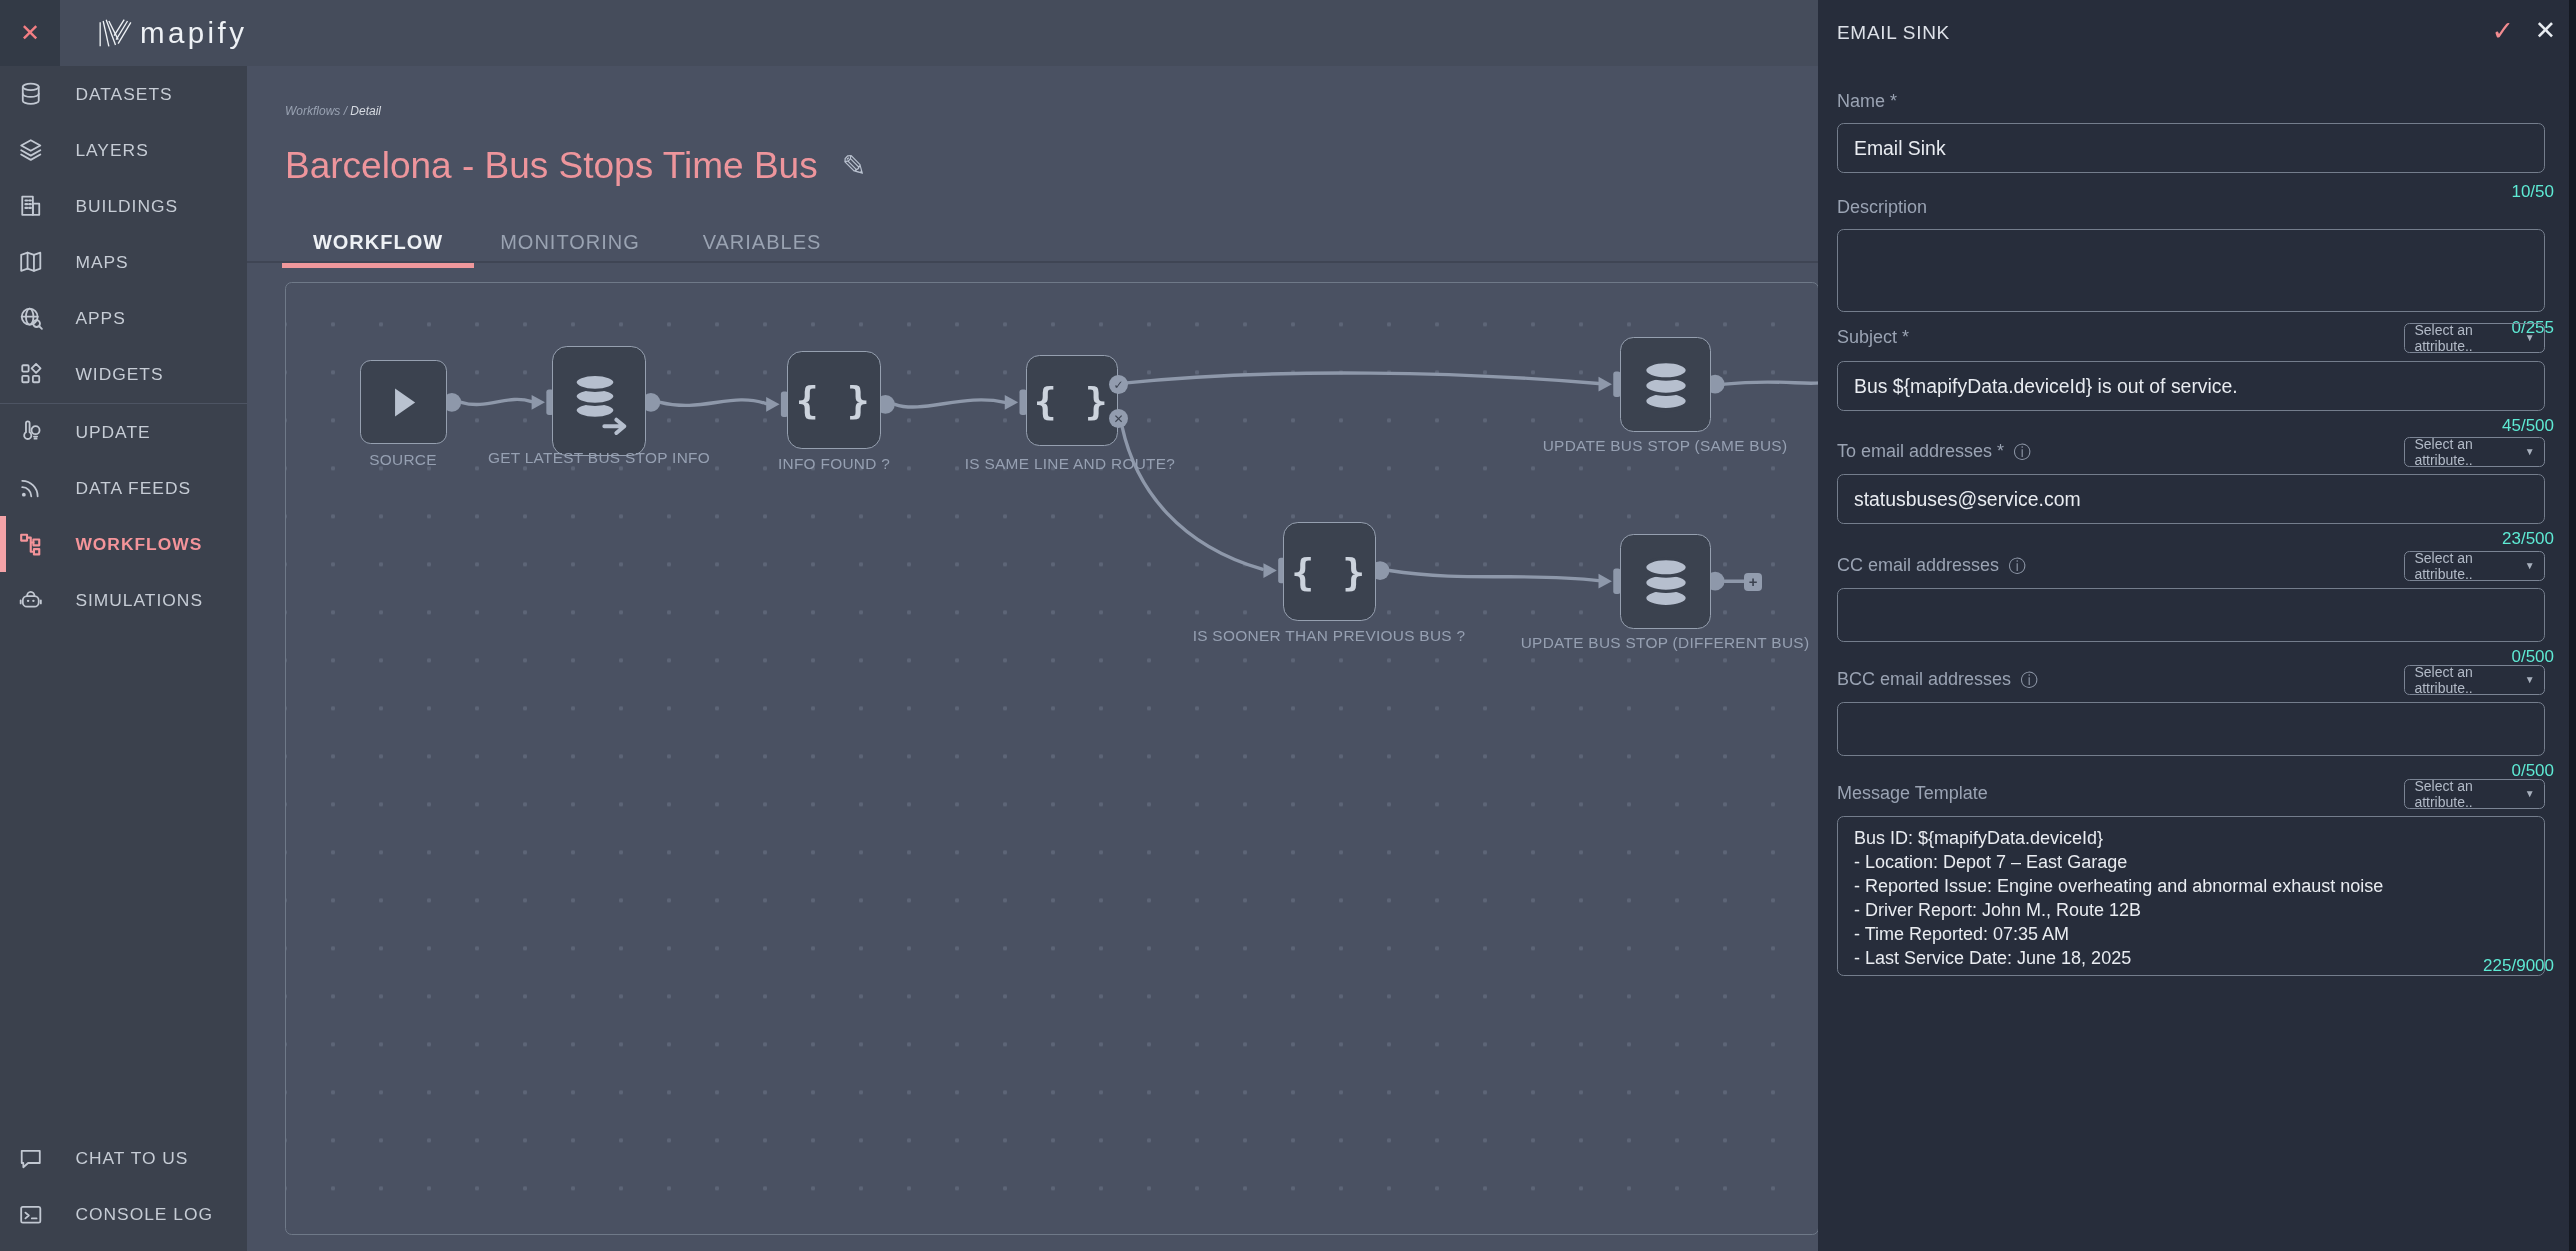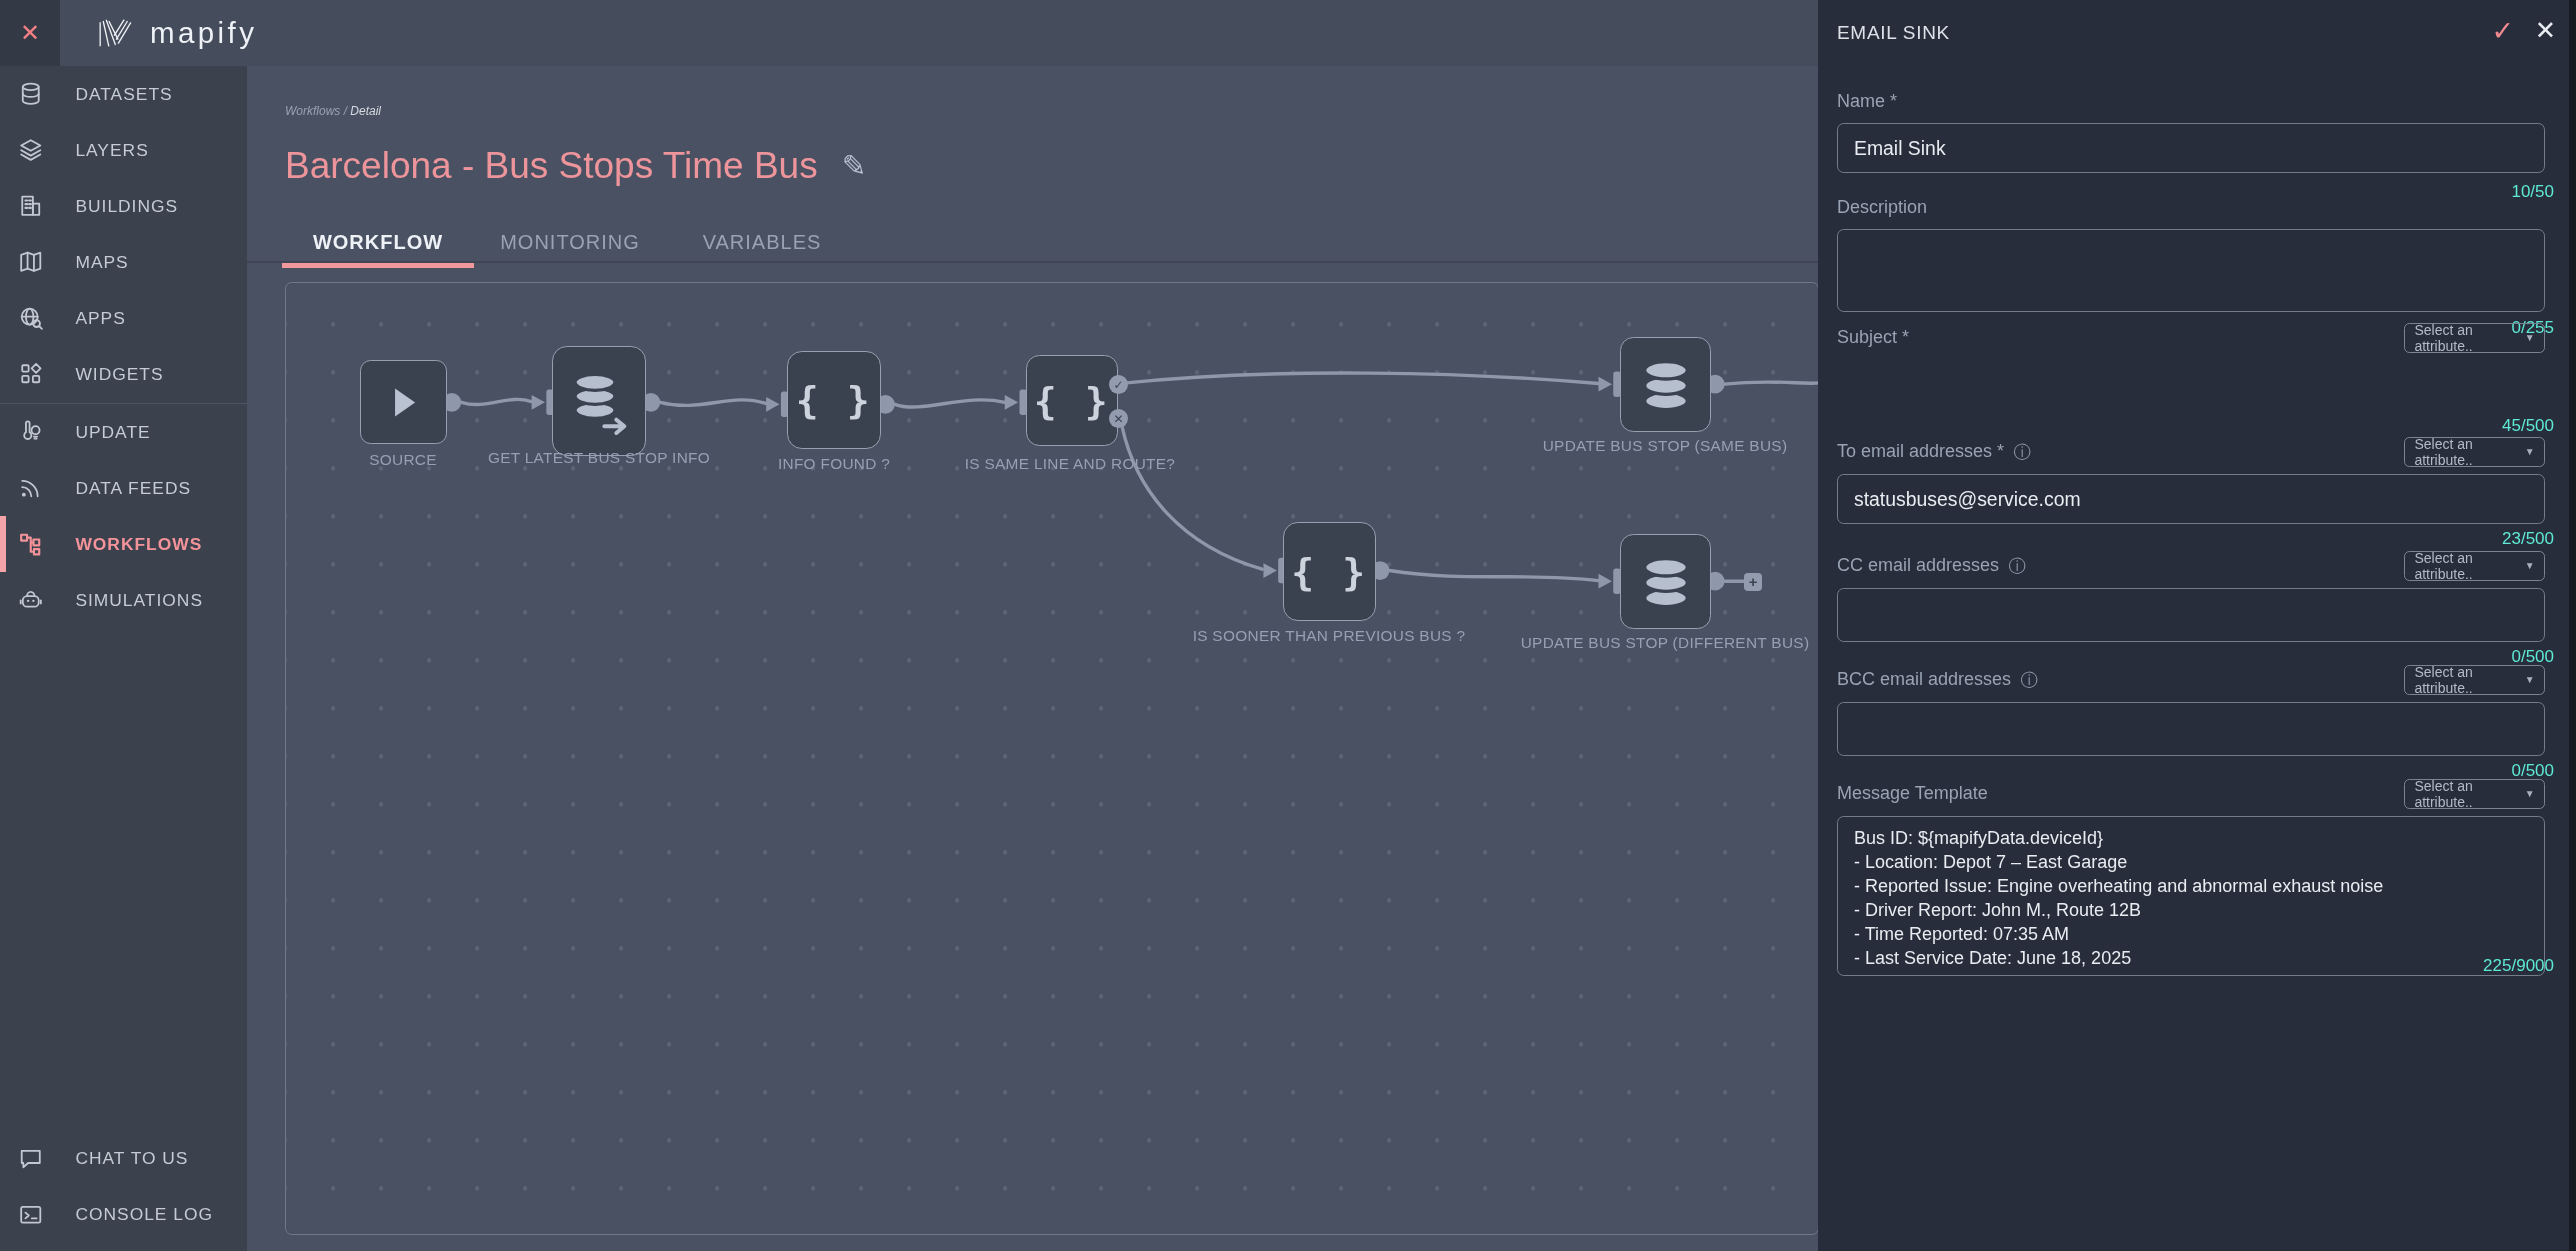--- a/index.html
+++ b/index.html
@@ -2,21 +2,21 @@
 <html style="font-size:10.7px"><head>
 <meta charset="utf-8">
 <style>
   html,body{margin:0;padding:0;background:#4a5162;font-family:"Liberation Sans","DejaVu Sans",sans-serif;}
   #stage{position:relative;width:2576px;height:1252px;overflow:hidden;background:#4a5162;}
 
   
   #topbar{position:absolute;left:0;top:0;width:100%;height:66px;background:#454c5b;z-index:4;}
   #close-sq{position:absolute;left:0;top:0;width:60px;height:66px;background:#333a46;display:flex;align-items:center;justify-content:center;cursor:pointer;}
   #close-sq span{color:#f37e83;font-size:24px;line-height:1;}
-  #logo{position:absolute;left:98px;top:0;height:66px;display:flex;align-items:center;gap:17px;}
+  #logo{position:absolute;left:98px;top:0;height:66px;display:flex;align-items:center;gap:7px;}
   #logo svg{display:block;}
   #logo .logo-text{color:#eef1f5;font-size:29.5px;font-weight:300;letter-spacing:3.4px;}
 
   
   #sidebar{position:absolute;left:0;top:66px;width:247px;bottom:0;background:#3b414d;z-index:3;}
   .side-item{position:relative;height:56px;display:flex;align-items:center;cursor:pointer;color:#c6ccd5;}
   .side-item .s-icon{width:27px;height:27px;margin-left:17.4px;display:flex;align-items:center;justify-content:center;color:#c2c8d2;}
   .side-item .s-label{margin-left:31px;font-size:17.4px;letter-spacing:1px;font-weight:500;}
   .side-item.active{color:#f4949a;}
   .side-item.active .s-icon{color:#f4949a;}
@@ -358,20 +358,21 @@
     <textarea class="p-input" style="top: 229px; height: 83px;"></textarea>
     <div class="counter" style="top:318px;">0/255</div>
 
     <div class="f-label" style="top:323px;">
         <span>Subject *</span>
       </div>
     <div class="attr-select" style="top:323px;">
       <span>Select an attribute..</span>
       <span class="arr">▼</span>
     </div>
+    <input class="p-input" style="top: 361px; height: 50px;" value="Bus ${mapifyData.deviceId} is out of service.">
     <div class="counter" style="top:416px;">45/500</div>
 
     <div class="f-label" style="top:437px;">
       <span>To email addresses *</span>
       <span class="info-i">ⓘ</span>
     </div>
     <div class="attr-select" style="top:437px;">
       <span>Select an attribute..</span>
       <span class="arr">▼</span>
     </div>

